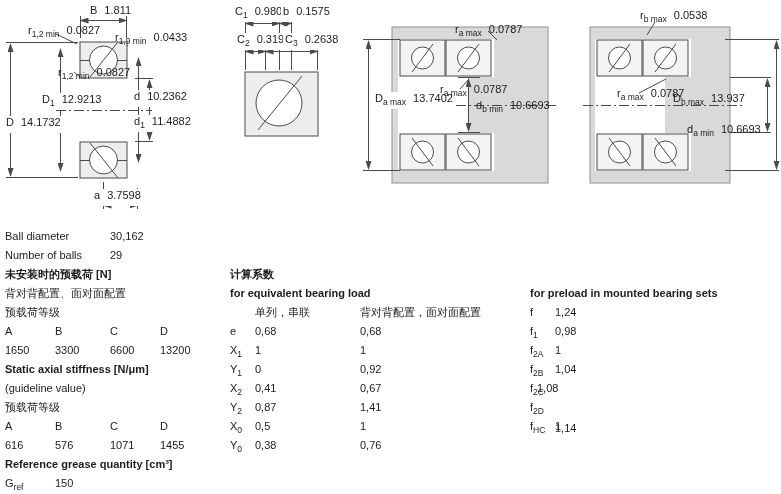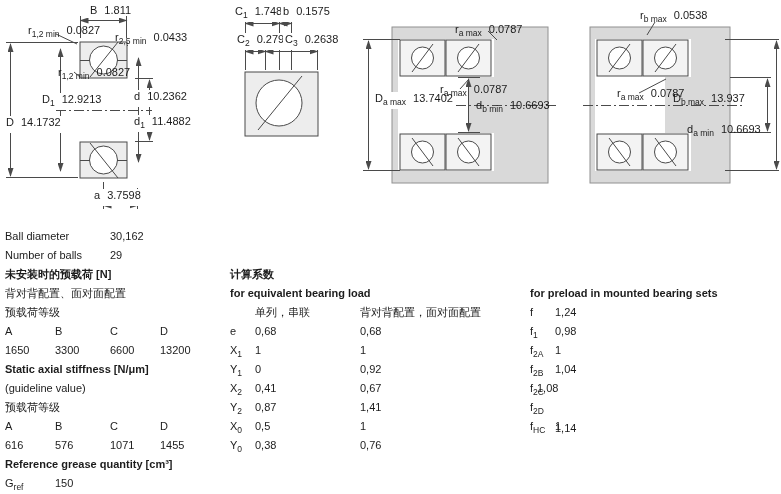--- a/index.html
+++ b/index.html
@@ -66,21 +66,21 @@
         <line x1="117" y1="60.5" x2="127" y2="60.5"></line>
         <line x1="80" y1="160.5" x2="90" y2="160.5"></line>
         <line x1="117" y1="160.5" x2="127" y2="160.5"></line>
         <line x1="90" y1="77" x2="118" y2="42"></line>
         <line x1="90" y1="143" x2="118" y2="178"></line>
       </g>
       <line x1="56" y1="110.5" x2="152" y2="110.5" stroke="#4a4a4a" stroke-dasharray="10 3 2 3"></line>
     </svg>
     <div class="dim" style="left:90px;top:4px"><span>B</span><sub></sub><span class="v">1.811</span></div>
     <div class="dim" style="left:28px;top:24px"><span>r</span><sub>1,2 min</sub><span class="v">0.0827</span></div>
-    <div class="dim" style="left:115px;top:31px"><span>r</span><sub>2,5 min</sub><span class="v">0.0433</span></div>
+    <div class="dim" style="left:115px;top:31px"><span>r</span><sub>1,9 min</sub><span class="v">0.0433</span></div>
     <div class="dim" style="left:58px;top:66px"><span>r</span><sub>1,2 min</sub><span class="v">0.0827</span></div>
     <div class="dim bgw" style="left:40px;top:93px"><span>D</span><sub>1</sub><span class="v">12.9213</span></div>
     <div class="dim bgw" style="left:132px;top:90px"><span>d</span><sub></sub><span class="v">10.2362</span></div>
     <div class="dim bgw" style="left:4px;top:116px"><span>D</span><sub></sub><span class="v">14.1732</span></div>
     <div class="dim bgw" style="left:132px;top:115px"><span>d</span><sub>1</sub><span class="v">11.4882</span></div>
     <div class="dim bgw" style="left:92px;top:189px"><span>a</span><sub></sub><span class="v">3.7598</span></div>
   </div>
 
   <div class="drw" style="left:225px;top:0;width:130px;height:215px">
     <svg width="130" height="215" viewBox="0 0 130 215">
@@ -100,23 +100,23 @@
         <line x1="92.5" y1="70" x2="92.5" y2="45"></line>
         <line x1="20.5" y1="23.5" x2="54.5" y2="23.5" marker-start="url(#arS2)" marker-end="url(#arE2)"></line>
         <line x1="54.5" y1="23.5" x2="66.5" y2="23.5" marker-start="url(#arS2)" marker-end="url(#arE2)"></line>
         <line x1="20.5" y1="51.5" x2="40.5" y2="51.5" marker-start="url(#arS2)" marker-end="url(#arE2)"></line>
         <line x1="40.5" y1="51.5" x2="92.5" y2="51.5" marker-start="url(#arS2)" marker-end="url(#arE2)"></line>
       </g>
       <rect x="20" y="72" width="73" height="64" fill="#ededed" stroke="#4a4a4a"></rect>
       <circle cx="54" cy="103" r="23" fill="#ffffff" stroke="#4a4a4a"></circle>
       <line x1="33" y1="130" x2="77" y2="76" stroke="#4a4a4a"></line>
     </svg>
-    <div class="dim bgw" style="left:8px;top:5px"><span>C</span><sub>1</sub><span class="v">1.748</span></div>
+    <div class="dim bgw" style="left:8px;top:5px"><span>C</span><sub>1</sub><span class="v">0.980</span></div>
     <div class="dim bgw" style="left:56px;top:5px"><span>b</span><sub></sub><span class="v">0.1575</span></div>
-    <div class="dim bgw" style="left:10px;top:33px"><span>C</span><sub>2</sub><span class="v">0.279</span></div>
+    <div class="dim bgw" style="left:10px;top:33px"><span>C</span><sub>2</sub><span class="v">0.319</span></div>
     <div class="dim bgw" style="left:58px;top:33px"><span>C</span><sub>3</sub><span class="v">0.2638</span></div>
   </div>
 
   <div class="drw" style="left:360px;top:5px;width:210px;height:200px">
     <svg width="210" height="200" viewBox="0 0 210 200">
       <defs>
         <marker id="arE3" markerWidth="9" markerHeight="6" refX="8" refY="3" orient="auto" markerUnits="userSpaceOnUse">
             <path d="M0,0L9,3L0,6Z" fill="#4a4a4a"></path>
           </marker>
         <marker id="arS3" markerWidth="9" markerHeight="6" refX="1" refY="3" orient="auto" markerUnits="userSpaceOnUse">

